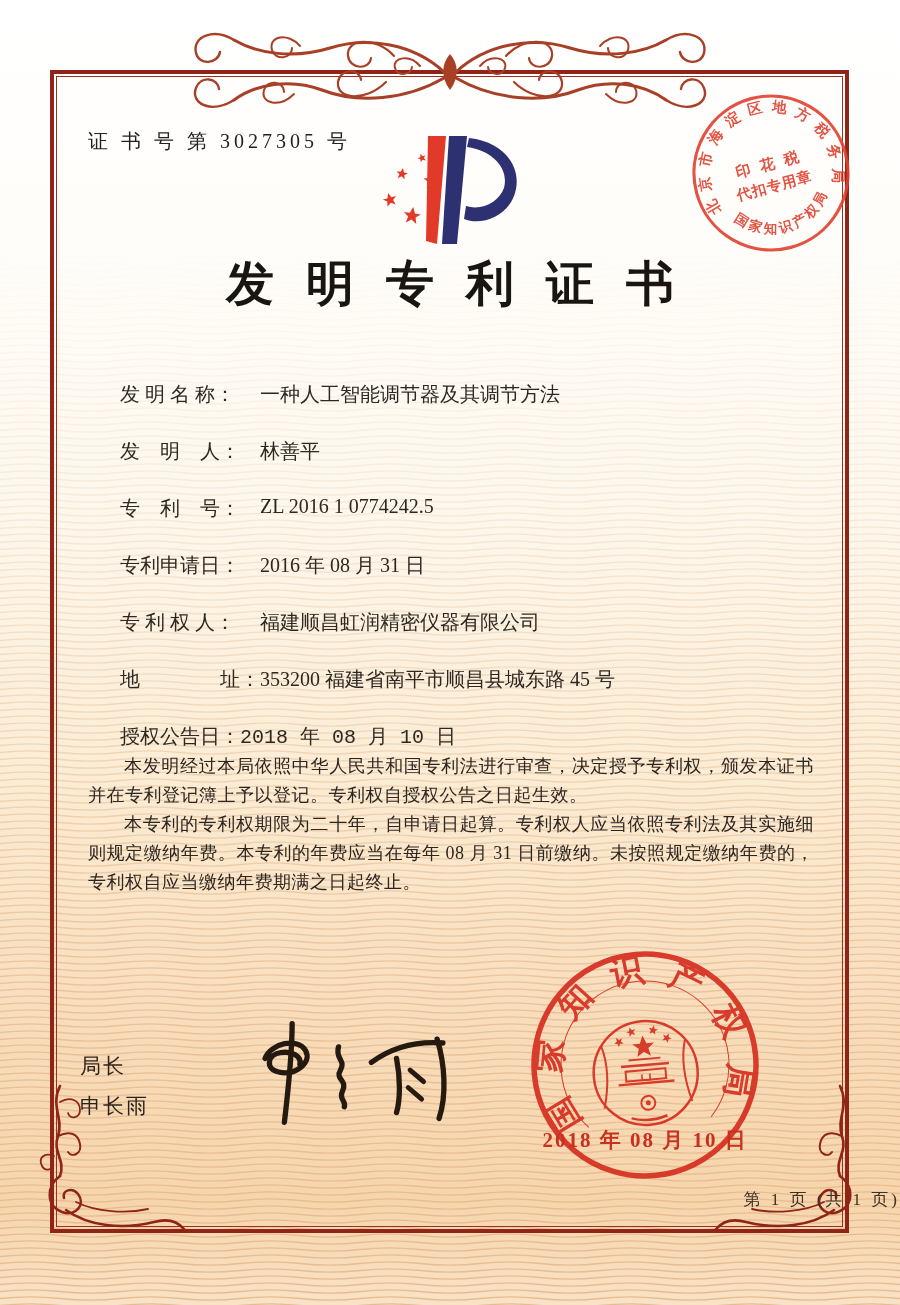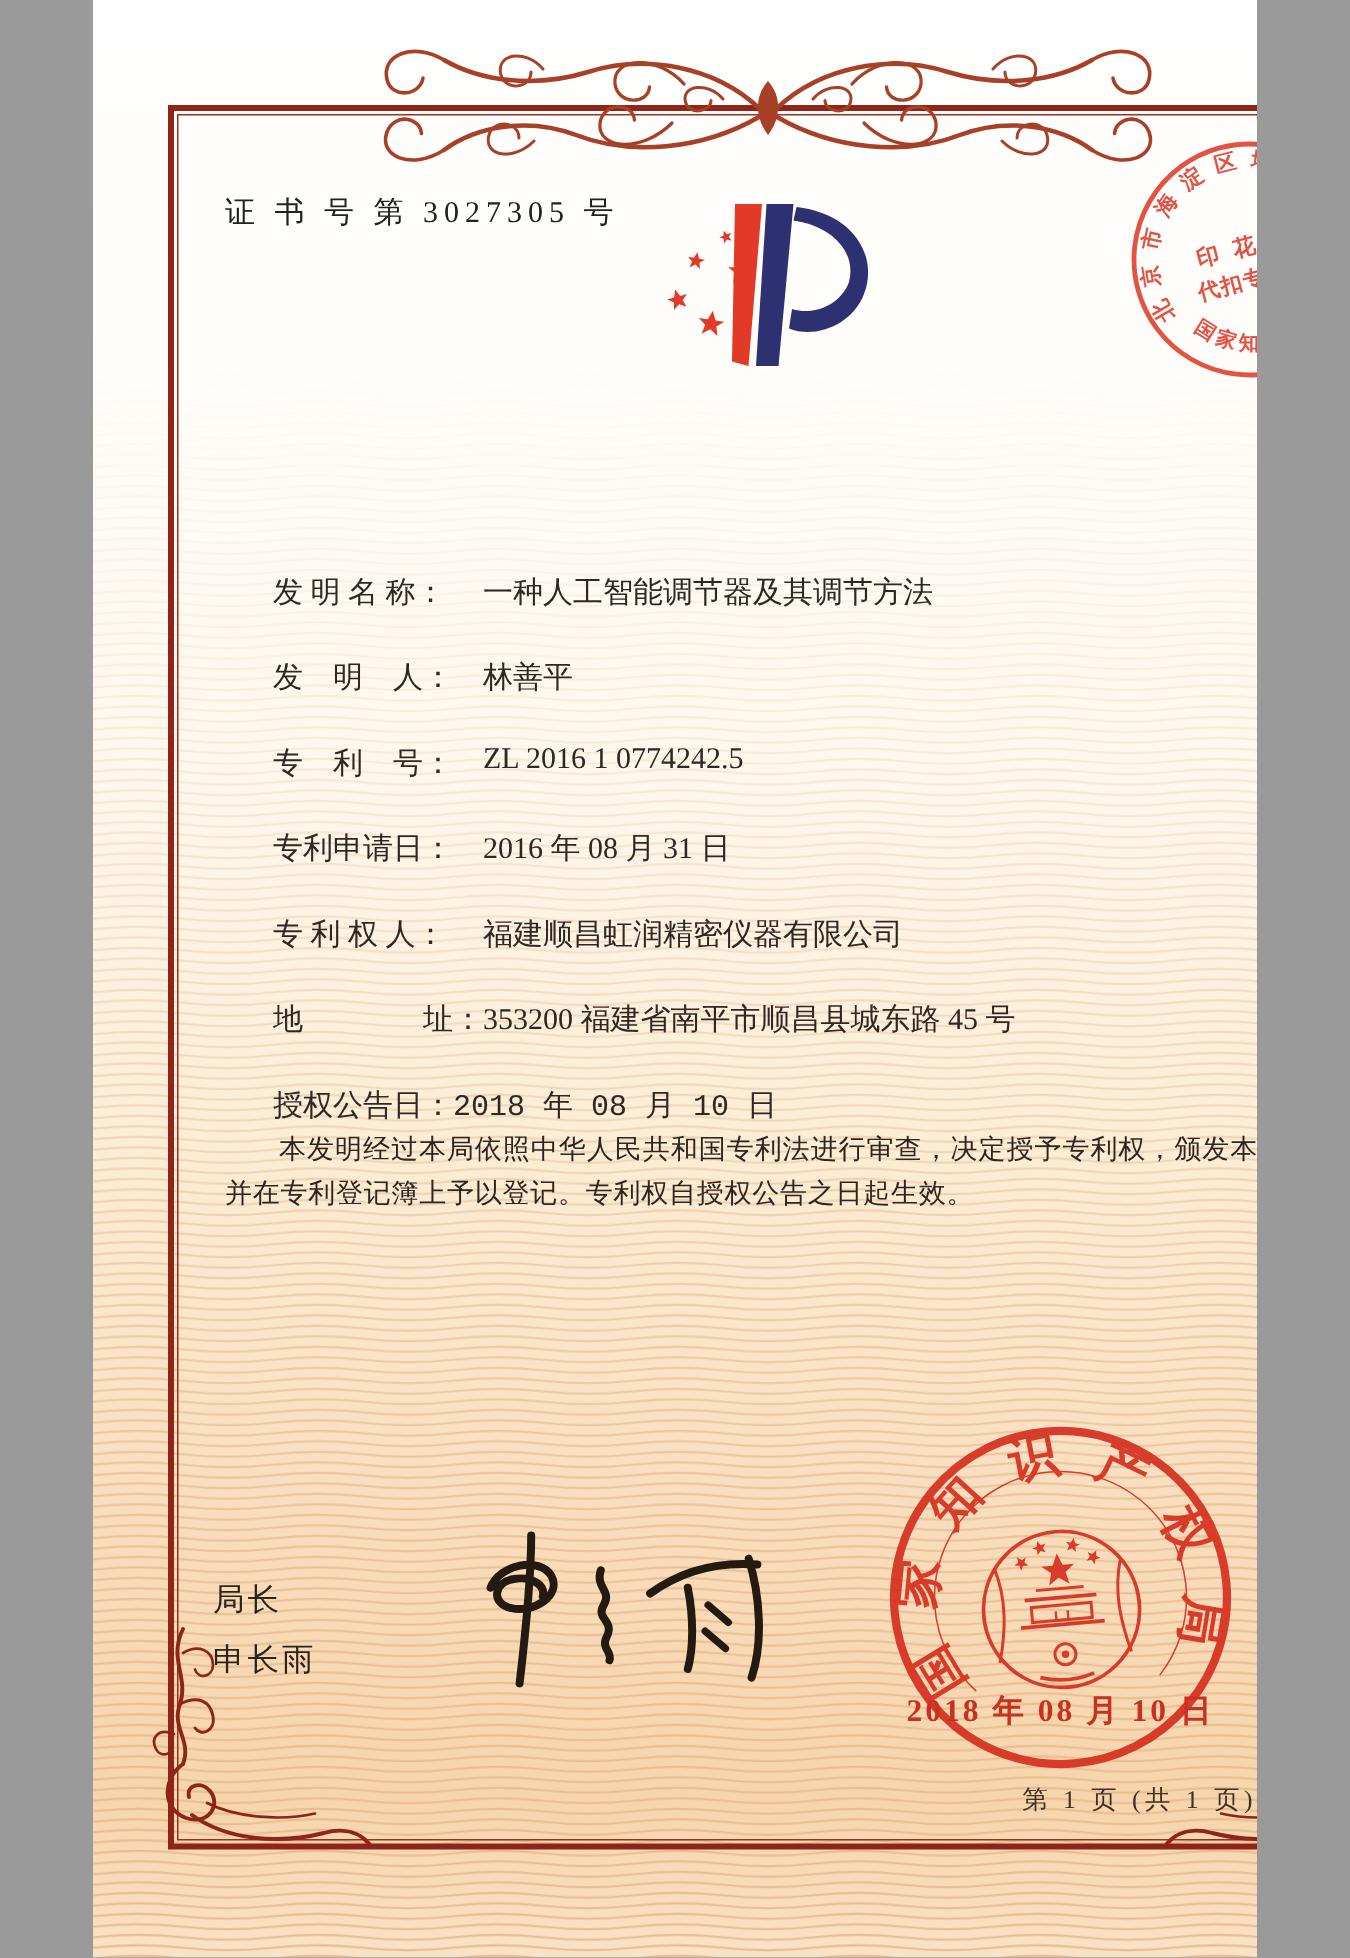--- a/index.html
+++ b/index.html
@@ -1,16 +1,16 @@
 <!DOCTYPE html>
 <html><head>
 <meta charset="utf-8">
 <style>
   html,body{margin:0;padding:0;background:#9a9a9a;}
-  .page{position:relative;width:776px;height:1305px;margin:0 auto;overflow:hidden;
+  .page{position:relative;width:900px;height:1305px;margin:0 auto;overflow:hidden;
     background:linear-gradient(180deg,#ffffff 0%,#fffdf9 20%,#fdf7ec 40%,#fbecd4 60%,#f8ddbc 78%,#f6d5ac 92%,#f9e2c6 100%);
     font-family:"Liberation Serif","DejaVu Serif",serif;color:#2a211b;}
   .waves{position:absolute;left:0;top:0;
     -webkit-mask-image:linear-gradient(180deg,rgba(0,0,0,0) 0%,rgba(0,0,0,0) 18%,rgba(0,0,0,.22) 38%,rgba(0,0,0,.5) 60%,rgba(0,0,0,.8) 80%,rgba(0,0,0,.95) 100%);
     mask-image:linear-gradient(180deg,rgba(0,0,0,0) 0%,rgba(0,0,0,0) 18%,rgba(0,0,0,.22) 38%,rgba(0,0,0,.5) 60%,rgba(0,0,0,.8) 80%,rgba(0,0,0,.95) 100%);}
   .frame{position:absolute;left:50px;top:70px;width:791px;height:1155px;border:4px solid #8f2418;}
   .frame::after{content:"";position:absolute;inset:2px;border:1px solid #9a3020;}
   .top-ornament{position:absolute;left:180px;top:10px;width:540px;height:120px;}
   .corner-ornament{position:absolute;top:1082px;width:150px;height:150px;}
   .corner-left{left:36px;}
@@ -108,20 +108,21 @@
       <use href="#star" transform="translate(12,70) scale(0.72) rotate(-15)"></use>
       <use href="#star" transform="translate(34,86) scale(0.9) rotate(8)"></use>
       <path d="M50,6 L68,6 L59,114 L48,111 Z"></path>
     </g>
     <g fill="#2e3171">
       <path d="M71,6 L89,6 L79,114 L64,114 Z"></path>
       <path d="M91,8 C128,12 146,40 136,66 C128,87 103,96 86,89 L88,76 C104,81 121,72 126,58 C131,39 116,21 89,17 Z"></path>
     </g>
   </svg>
 
+  <div class="title">发明专利证书</div>
 
   <div class="rows">
     <div class="row">
       <span class="lbl">发 明 名 称：</span><span>一种人工智能调节器及其调节方法</span>
     </div>
     <div class="row">
       <span class="lbl">发　明　人：</span><span>林善平</span>
     </div>
     <div class="row">
       <span class="lbl">专　利　号：</span><span>ZL 2016 1 0774242.5</span>
@@ -135,20 +136,21 @@
     <div class="row">
       <span class="lbl">地　　　　址：</span><span>353200 福建省南平市顺昌县城东路 45 号</span>
     </div>
     <div class="row row-grant">
       <span>授权公告日：</span><span>2018 年 08 月 10 日</span>
     </div>
   </div>
 
   <div class="paras">
     <p>本发明经过本局依照中华人民共和国专利法进行审查，决定授予专利权，颁发本证书并在专利登记簿上予以登记。专利权自授权公告之日起生效。</p>
+    <p>本专利的专利权期限为二十年，自申请日起算。专利权人应当依照专利法及其实施细则规定缴纳年费。本专利的年费应当在每年 08 月 31 日前缴纳。未按照规定缴纳年费的，专利权自应当缴纳年费期满之日起终止。</p>
   </div>
 
   <div class="signer signer-title">局长</div>
   <div class="signer signer-name">申长雨</div>
 
   <svg class="signature" viewBox="0 0 240 120">
     <g fill="none" stroke="#241a10" stroke-width="5.5" stroke-linecap="round">
       <path d="M28,46 C34,30 62,24 70,38 C77,51 58,64 42,60 C28,57 30,42 44,40 C56,38 66,44 64,52"></path>
       <path d="M56,10 C56,40 52,78 48,112"></path>
       <path d="M104,34 C100,46 112,48 106,58 C100,68 114,68 108,80 C104,88 112,90 110,96"></path>

